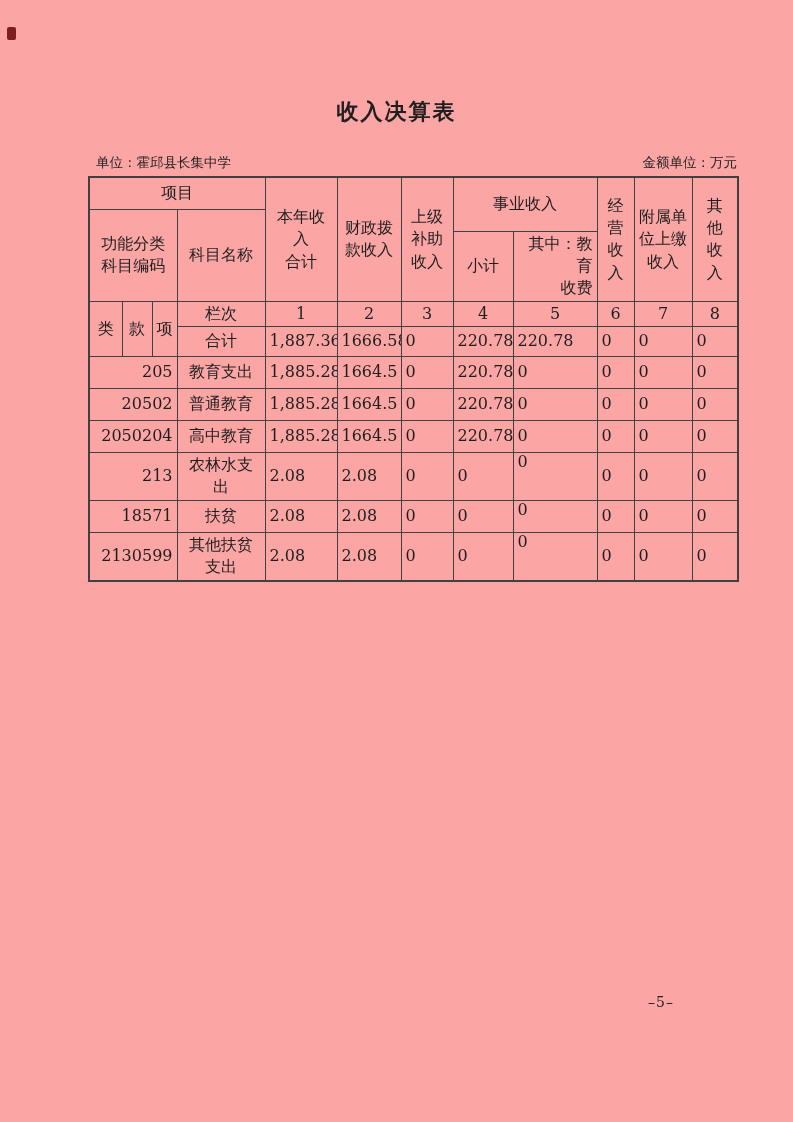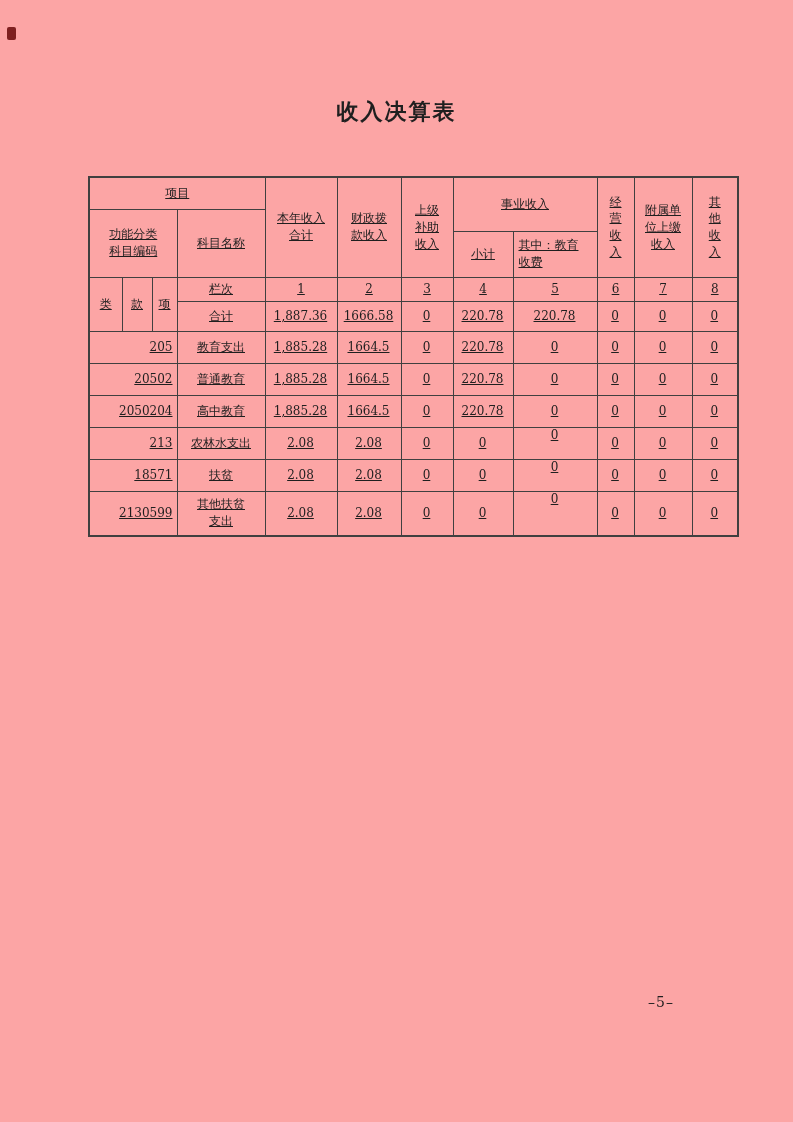--- a/index.html
+++ b/index.html
@@ -30,56 +30,59 @@
   .meta-line {
     position:absolute; top:154px; left:88px; width:649px;
     display:flex; justify-content:space-between;
     font-size:13.5px;
   }
   .meta-line .unit { padding-left:8px; }
   table.income {
     position:absolute; top:176px; left:88px;
     width:649px;
     border-collapse:collapse; table-layout:fixed;
-    font-size:12px;
+    font-size:16px;
     border:2px solid #404040;
-    text-decoration:underline;
   }
   table.income td {
     border:1px solid #404040;
     padding:1px 4px;
     vertical-align:middle;
     text-align:center;
     white-space:pre-line;
     line-height:1.4;
     overflow:hidden;
   }
-  table.income td.num  { text-align:center; padding-right:5px; white-space:nowrap; }
+  table.income td.num  { text-align:left; padding-right:5px; white-space:nowrap; }
   table.income td.code { text-align:right;  padding-left:6px;  white-space:nowrap; }
-  table.income td.tl   { text-align:left;  padding-left:5px; }
+  table.income td.tl   { text-align:right;  padding-left:5px; }
   table.income td.vtop { vertical-align:top; line-height:1.05; padding-top:1px; }
   .note {
     position:absolute; top:537px; left:88px; width:660px;
     font-size:13px; letter-spacing:0.3px;
   }
   .page-number {
     position:absolute; top:994px; left:648px;
     font-size:14px; letter-spacing:1px;
   }
 </style>
 </head>
 <body>
 
 <div class="page">
 
   <div class="red-mark"></div>
 
   <div class="title">收入决算表</div>
 
 
+  <div class="meta-line">
+    <span class="unit">单位：霍邱县长集中学</span>
+    <span>金额单位：万元</span>
+  </div>
 
   <table class="income">
     <colgroup>
       <col style="width:33px">
         <col style="width:30px">
         <col style="width:25px">
       <col style="width:88px">
       <col style="width:72px">
         <col style="width:64px">
         <col style="width:52px">

